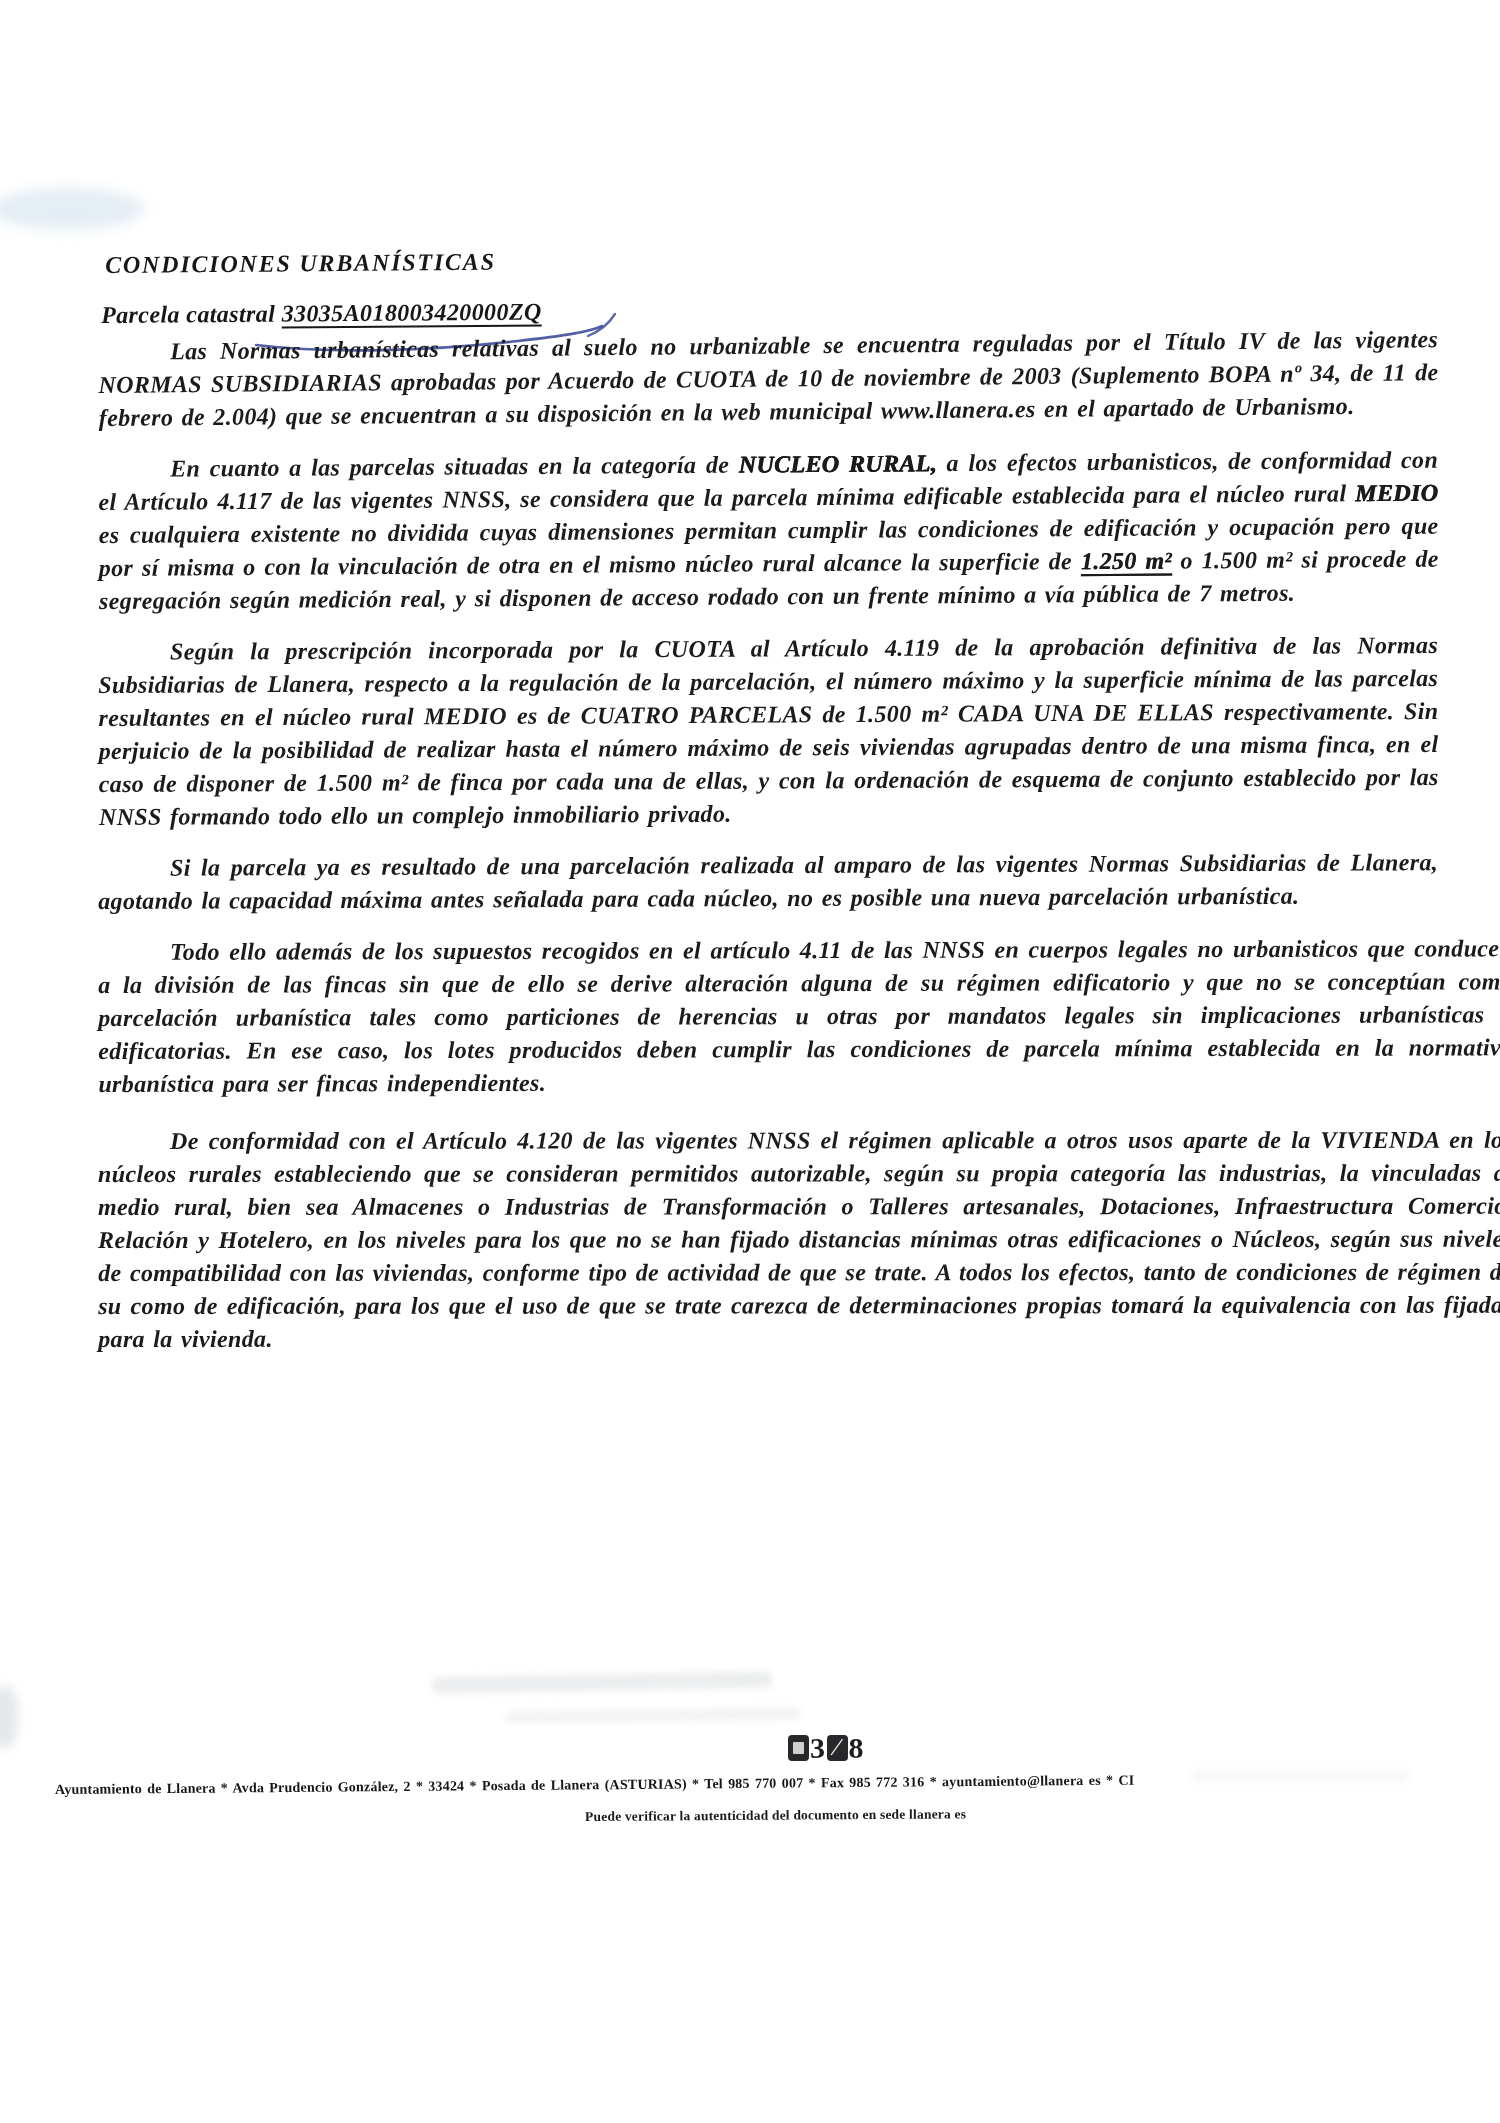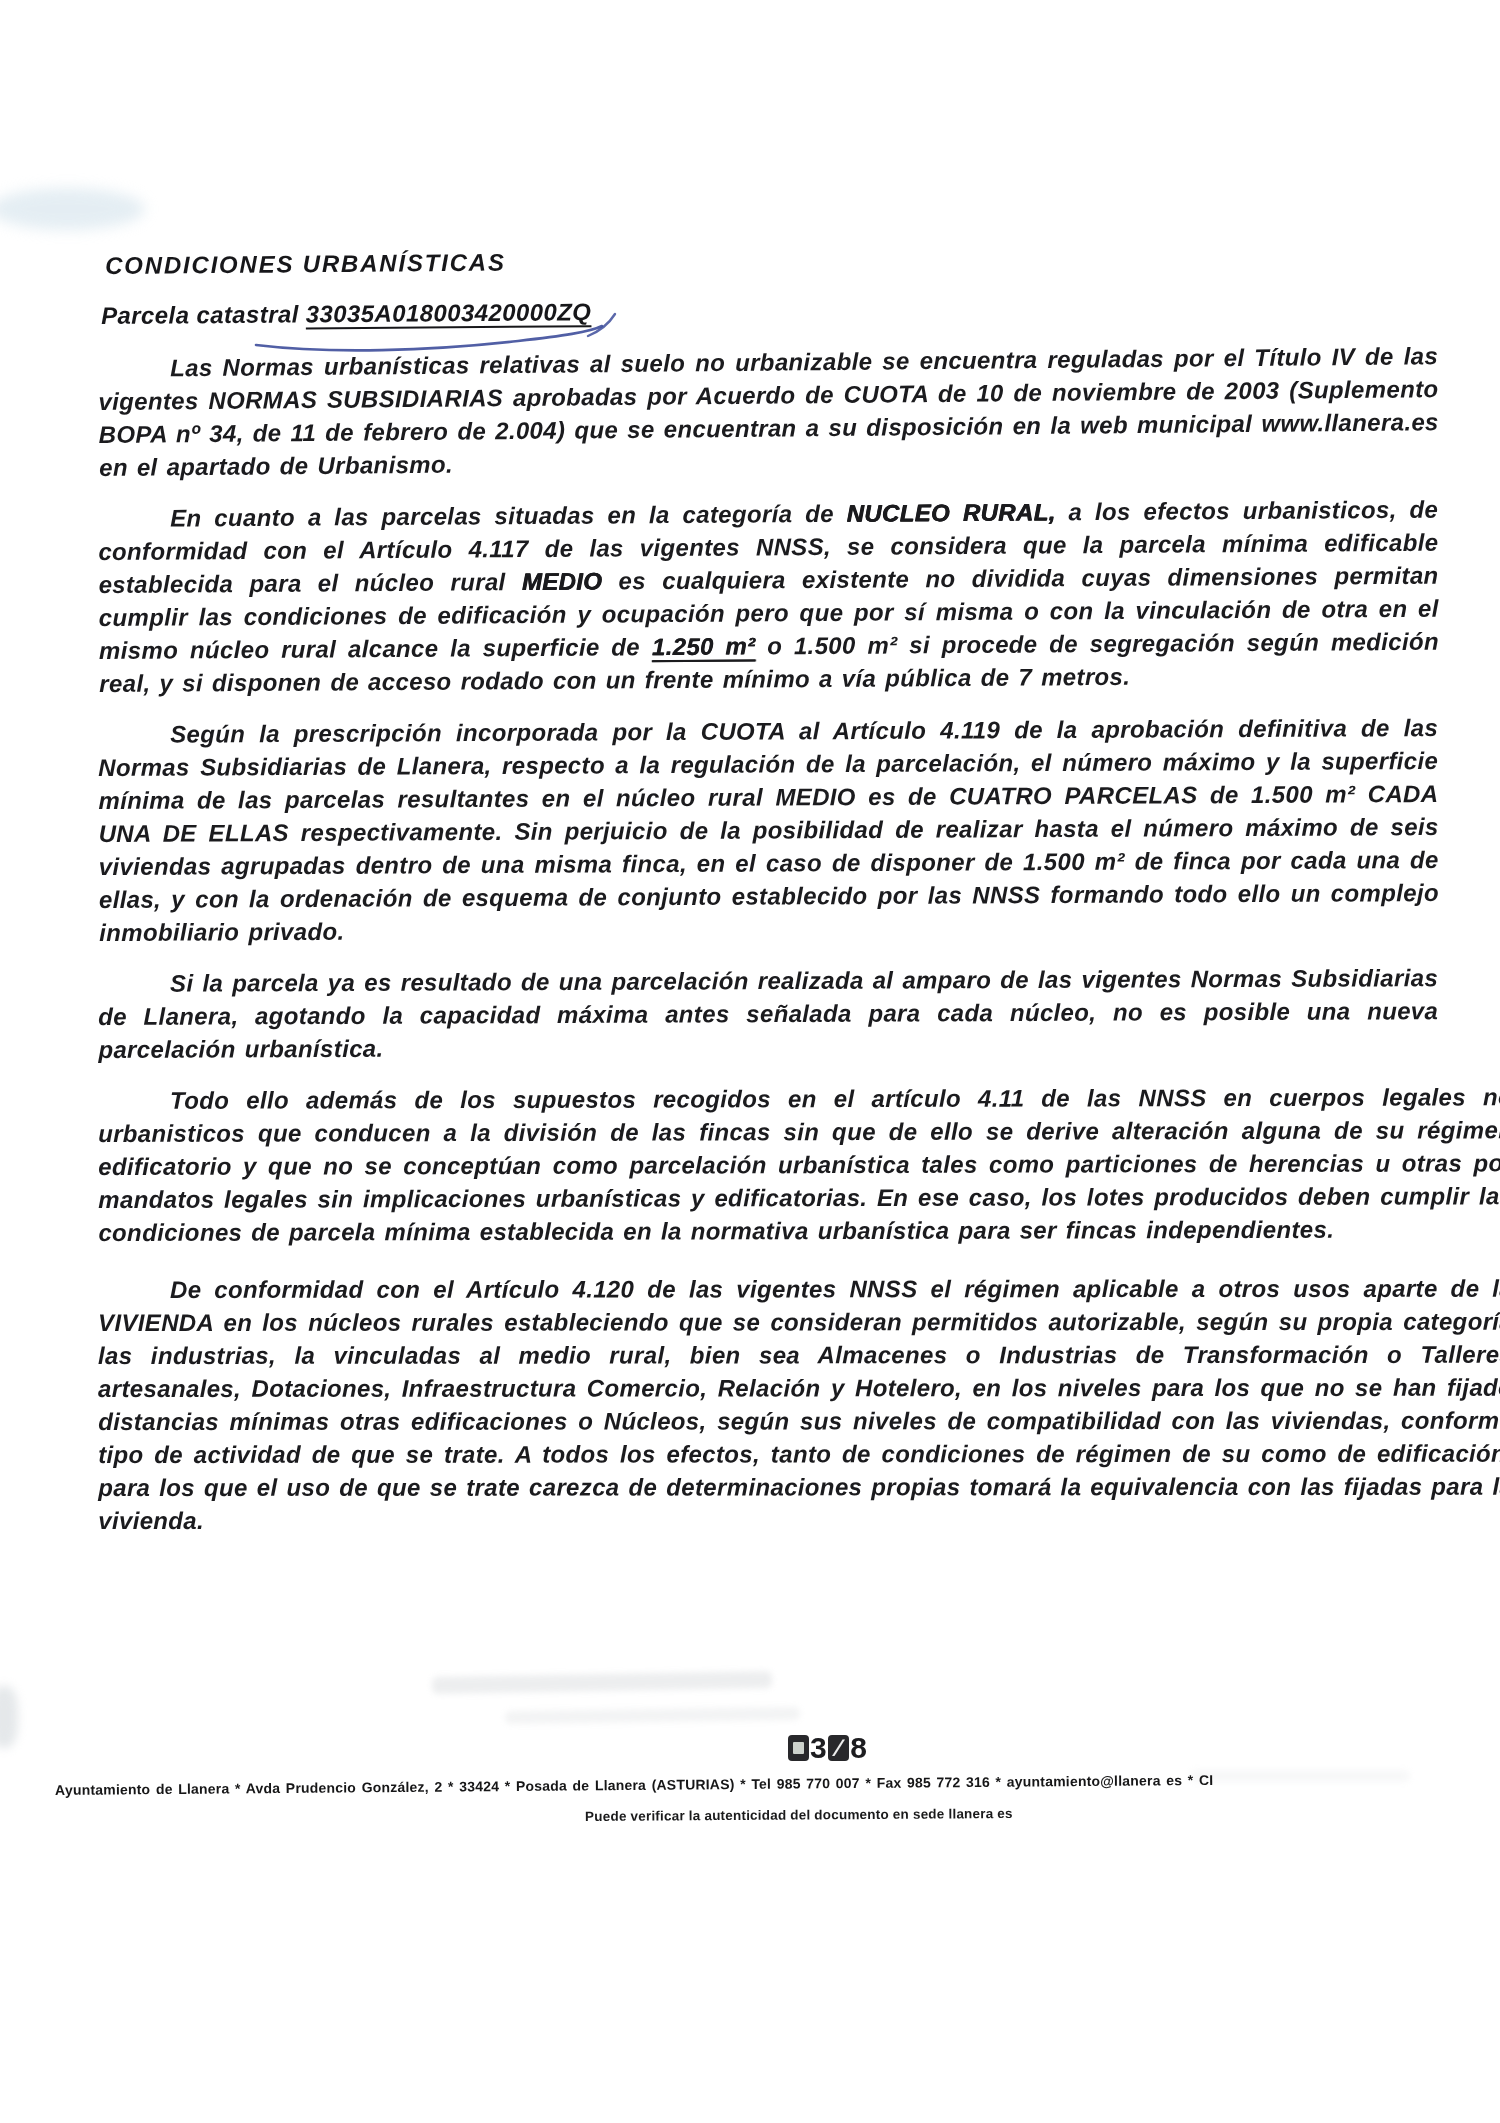--- a/index.html
+++ b/index.html
@@ -1,21 +1,21 @@
 <!DOCTYPE html>
 <html style="--pen: #3e4e9b;"><head>
 <meta charset="utf-8">
 <style>
   html,body{margin:0;padding:0;background:#ffffff;}
   .page{
     position:relative;
     width:1500px;height:2123px;
     background:#ffffff;
     overflow:hidden;
-    font-family:Liberation Sans, sans-serif;
+    font-family:Liberation Serif, serif;
     color:#1a1a1c;
   }
   
   .doc-title{
     position:absolute;left:105px;top:252px;margin:0;
     font-size:24px;font-weight:700;font-style:italic;
     letter-spacing:1.8px;color:#17171a;
     transform:rotate(-0.5deg);transform-origin:left top;
   }
   .parcel-line{
@@ -29,21 +29,21 @@
     text-decoration:underline;
     text-decoration-thickness:2px;
     text-underline-offset:5px;
   }
   .pen-stroke{
     position:absolute;left:250px;top:312px;width:380px;height:50px;
     pointer-events:none;
   }
   
   .doc-body{
-    position:absolute;left:98px;top:352px;width:1340px;
+    position:absolute;left:98px;top:336px;width:1340px;
     font-size:24px;font-style:italic;font-weight:700;
     line-height:33px;letter-spacing:0.35px;word-spacing:2px;
     text-align:justify;color:#1b1b1e;
   }
   .doc-body p{margin:0 0 18px 0;text-indent:72px;hyphens:none;}
   .doc-body p:nth-child(1){transform:rotate(-0.55deg);transform-origin:left top;}
   .doc-body p:nth-child(2){transform:rotate(-0.4deg);transform-origin:left top;}
   .doc-body p:nth-child(3){transform:rotate(-0.3deg);transform-origin:left top;}
   .doc-body p:nth-child(4){transform:rotate(-0.25deg);transform-origin:left top;}
   .doc-body p:nth-child(5){transform:rotate(-0.15deg);transform-origin:left top;width:1415px;}

